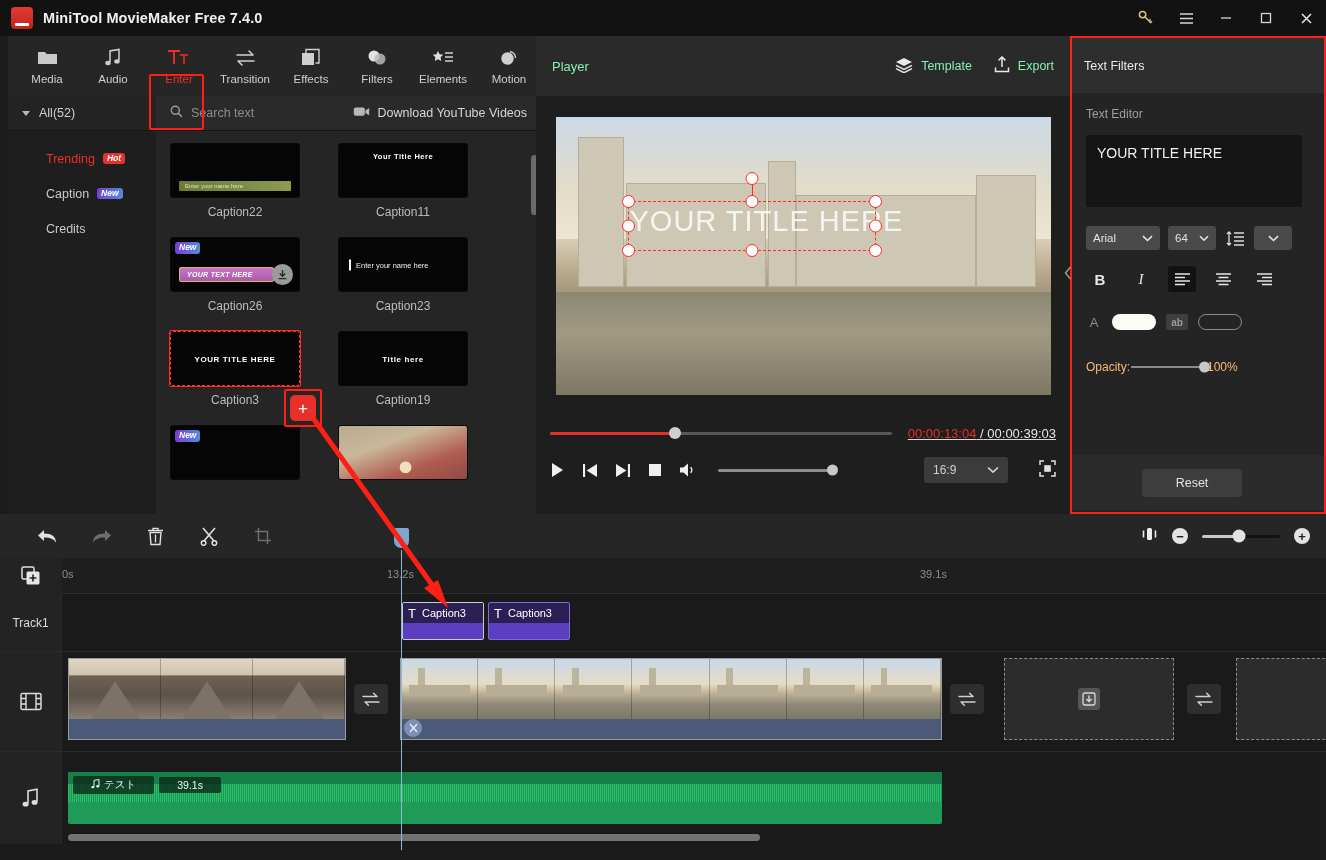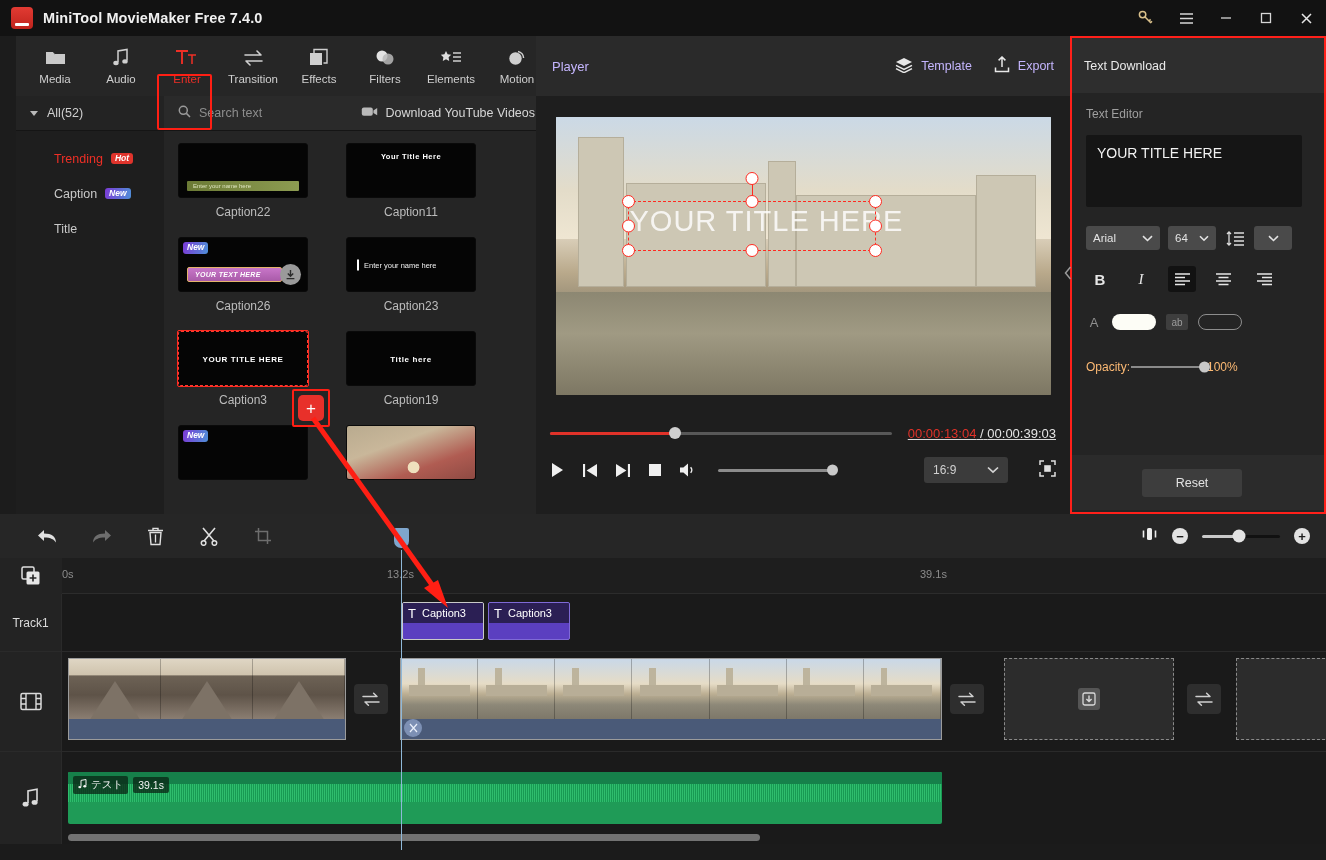--- a/index.html
+++ b/index.html
@@ -26,21 +26,21 @@
   .logo:after{content:"";position:absolute;bottom:3px;left:4px;width:14px;height:3px;background:#fff;border-radius:1px;}
   .app-title{ margin-left:10px; font-size:14.5px; font-weight:bold; color:#f0f0f0; letter-spacing:.1px;}
   .tb-right{ margin-left:auto; display:flex; align-items:center; }
   .tb-btn{
     width:40px;height:36px;display:flex;align-items:center;justify-content:center;
     color:#cfcfcf;
   }
 
   
   .left{
-    position:absolute; left:16px; top:36px; width:536px; height:478px;
+    position:absolute; left:8px; top:36px; width:536px; height:478px;
     background:#1e1e1e; border-right:1px solid #101010;
   }
   .tabbar{
     height:60px; display:flex; align-items:center; padding-left:6px;
     background:#262626; position:relative;
   }
   .tab{
     width:66px;height:58px;display:flex;flex-direction:column;align-items:center;
     justify-content:center;gap:5px;font-size:11.5px;color:#cfcfcf;cursor:default;
     position:relative;
@@ -151,21 +151,21 @@
     background:#6b6b6b;
   }
 
   
   .player{
     position:absolute; left:536px; top:36px; width:534px; height:478px;
     background:#1e1e1e;
   }
   .player-head{
     height:60px;display:flex;align-items:center;padding:0 16px;background:#2a2a2a;
-    font-size:13px;color:#c4b5fd;
+    font-size:13px;color:#86efac;
   }
   .ph-actions{ margin-left:auto; display:flex; align-items:center; gap:22px; font-size:12.5px; }
   .ph-item{ display:flex; align-items:center; gap:8px; }
   .stage{
     height:320px; display:flex; align-items:center; justify-content:center;
     background:#1e1e1e; position:relative;
   }
   .video{
     width:495px;height:278px;position:relative;overflow:hidden;border-radius:1px;
     background:linear-gradient(#cfe0ef 0%, #e8dfcd 38%, #b9a98b 56%, #7f7866 75%, #6d6758 100%);
@@ -233,21 +233,21 @@
   .lineicon{ width:22px;display:flex;align-items:center;justify-content:center;color:#dcdcdc;}
   .stylerow{ display:flex; align-items:center; gap:13px; margin-top:16px; }
   .sbtn{ width:28px;height:26px;display:flex;align-items:center;justify-content:center;
          color:#e6e6e6;font-size:15px;border-radius:3px;}
   .sbtn.on{ background:#121212; }
   .colorrow{ display:flex; align-items:center; gap:10px; margin-top:22px; }
   .a-ic{ color:#8f8f8f; font-size:13px; width:16px; text-align:center;}
   .swatch{ width:44px;height:16px;border-radius:8px;background:#fdfdf6; }
   .swatch.empty{ background:transparent;border:1px solid #8d8d8d; }
   .ab-ic{ width:22px;height:16px;background:#3e3e3e;border-radius:2px;color:#9b9b9b;
-          font-size:10px;display:flex;align-items:center;justify-content:center;}
+          font-size:10px;display:flex;align-items:center;justify-content:center;font-weight:bold;}
   .opacrow{ display:flex; align-items:center; gap:1px; margin-top:30px; font-size:12px;color:#fdba74;}
   .opac-track{ width:75px;height:2px;background:#8a8a8a;position:relative;}
   .opac-knob{ position:absolute;right:-4px;top:50%;transform:translateY(-50%);
               width:11px;height:11px;border-radius:50%;background:#c8c8c8;}
   .rp-foot{ height:55px;background:#2b2b2b;display:flex;align-items:center;justify-content:center;
             padding-right:12px; }
   .reset{ width:100px;height:28px;background:#3d3d3d;border-radius:3px;
           display:flex;align-items:center;justify-content:center;font-size:12.5px;color:#e2e2e2;}
   .rp-collapse{
     position:absolute;left:1063px;top:260px;width:9px;height:26px;color:#9a9a9a;font-size:12px;
@@ -336,21 +336,21 @@
   }
   .wave{ position:absolute;left:0;right:0;top:0;height:30px;
          background:repeating-linear-gradient(90deg,#2fbd6d 0 1px,#189a53 1px 2px);}
   .wave:after{
     content:"";position:absolute;left:0;right:0;top:0;height:12px;background:#16804a;
   }
   .aclip-tag{
     position:absolute;left:5px;top:4px;display:flex;gap:5px;align-items:center;
   }
   .tag{ background:#19361f;background:rgba(10,40,22,.78);color:#f2f2f2;font-size:10.5px;
-        border-radius:2px;padding:2px 5px;display:flex;align-items:center;gap:4px;}
+        border-radius:2px;padding:2px 18px;display:flex;align-items:center;gap:4px;}
 
   .playhead{ position:absolute;top:0;bottom:0;width:1px;background:#8fb8d8;z-index:8; }
   .ph-head{
     position:absolute;top:-22px;left:-7px;width:15px;height:20px;background:#7fa6cd;
     border-radius:2px 2px 7px 7px;
   }
   .hscroll{
     position:absolute;left:62px;bottom:3px;width:692px;height:7px;border-radius:4px;background:#727272;
   }
 
@@ -502,21 +502,21 @@
       <div class="cats">
         <div class="cat sel">
           <span>Trending</span>
           <span class="badge hot">Hot</span>
         </div>
         <div class="cat">
           <span>Caption</span>
           <span class="badge new">New</span>
         </div>
         <div class="cat">
-          <span>Title</span>
+          <span>Credits</span>
         </div>
       </div>
 
       <div class="grid">
         <div class="gridinner">
 
           <div class="cell">
             <div class="thumb">
               <div class="greenbar">Enter your name here</div>
             </div>
@@ -702,21 +702,21 @@
     </div>
   </div>
 
   <div class="rp-collapse">
     <svg width="8" height="14" viewBox="0 0 8 14">
         <path d="M6.5 1L1.5 7l5 6" fill="none" stroke="#9a9a9a" stroke-width="1.5"></path>
       </svg>
   </div>
   <div class="right">
     <div class="rp-head">
-      <span>Text Download</span>
+      <span>Text Filters</span>
     </div>
     <div class="rp-body">
       <div class="rp-sub">Text Editor</div>
       <div class="texteditor">YOUR TITLE HERE</div>
 
       <div class="fontrow">
         <div class="ctl font">
           <span>Arial</span>
           <span>
             <svg width="11" height="7" viewBox="0 0 11 7">

